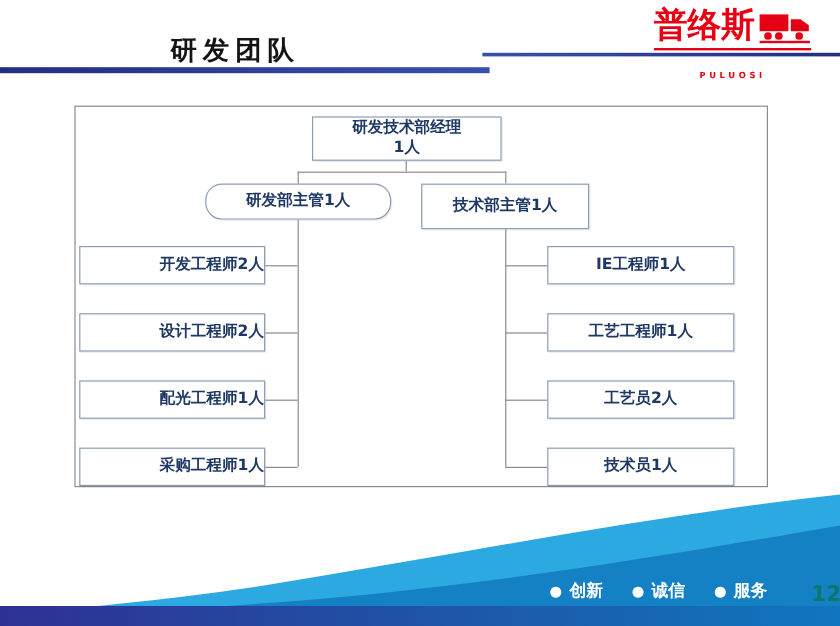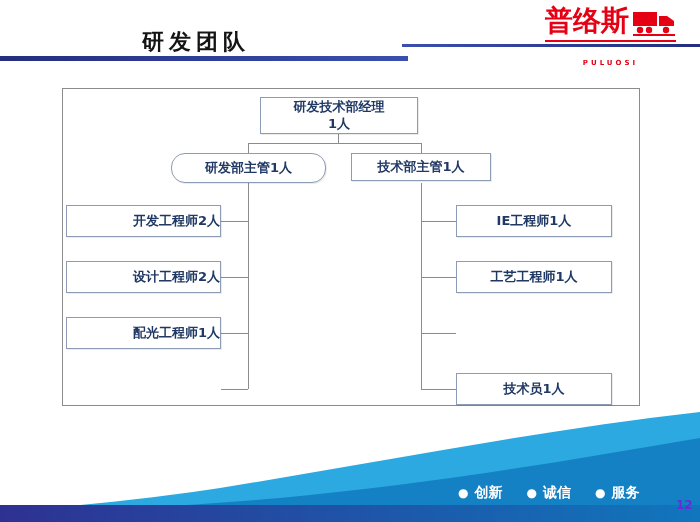--- a/index.html
+++ b/index.html
@@ -42,36 +42,36 @@
     color:#1f3864; font-size:13px; font-weight:bold;
     display:flex; flex-direction:column; align-items:center; justify-content:center;
     text-align:center; line-height:1.3;
     box-shadow:1px 1px 0 rgba(0,0,0,0.08);
   }
   .hline{ position:absolute; height:1px; background:#8c8c8c; }
   .vline{ position:absolute; width:1px;  background:#8c8c8c; }
 
   .root-box { left:197px; top:8px;  width:158px; height:37px; }
   .mgr-left { left:108px; top:64px; width:155px; height:30px;border-radius:14px; }
-  .mgr-right{ left:288px; top:64px; width:140px; height:28px; }
+  .mgr-right{ left:288px; top:64px; width:140px; height:38px; }
   .lcol{ left:3px;   width:155px; height:32px;align-items:flex-end; }
   .rcol{ left:393px; width:156px; height:32px; }
   .row0{ top:116px; } .row1{ top:172px; } .row2{ top:228px; } .row3{ top:284px; }
 
   
   .wave-svg{ position:absolute; left:0; bottom:0; width:700px; height:122px; display:block; }
   .footer-values{
     position:absolute; left:458px; top:484px; z-index:3;
     display:flex; gap:24px; align-items:center;
   }
   .footer-item{ display:flex; align-items:center; gap:6px; color:#ffffff; font-size:14px; font-weight:bold; }
   .footer-item .bullet{ font-size:12px; line-height:1; }
   .page-number{
-    position:absolute; left:676px; top:498px; z-index:3;
-    color:#6d28d9; font-size:12px; font-weight:bold;
+    position:absolute; left:676px; top:485px; z-index:3;
+    color:#0f766e; font-size:18px; font-weight:bold;
   }
 </style>
 </head>
 <body>
 
 <div class="page-title">研发团队</div>
 <div class="title-rule"></div>
 <div class="header-rule-right"></div>
 
 <div class="logo">
@@ -122,26 +122,32 @@
 
   <div class="obox lcol row0">
     <span>开发工程师2人</span>
   </div>
   <div class="obox lcol row1">
     <span>设计工程师2人</span>
   </div>
   <div class="obox lcol row2">
     <span>配光工程师1人</span>
   </div>
+  <div class="obox lcol row3">
+    <span>采购工程师1人</span>
+  </div>
 
   <div class="obox rcol row0">
     <span>IE工程师1人</span>
   </div>
   <div class="obox rcol row1">
     <span>工艺工程师1人</span>
+  </div>
+  <div class="obox rcol row2">
+    <span>工艺员2人</span>
   </div>
   <div class="obox rcol row3">
     <span>技术员1人</span>
   </div>
 </div>
 
 <svg class="wave-svg" viewBox="0 0 700 122" preserveAspectRatio="none">
   <defs>
     <linearGradient id="barGrad" x1="0" y1="0" x2="1" y2="0">
       <stop offset="0" stop-color="#2e3192"></stop>

